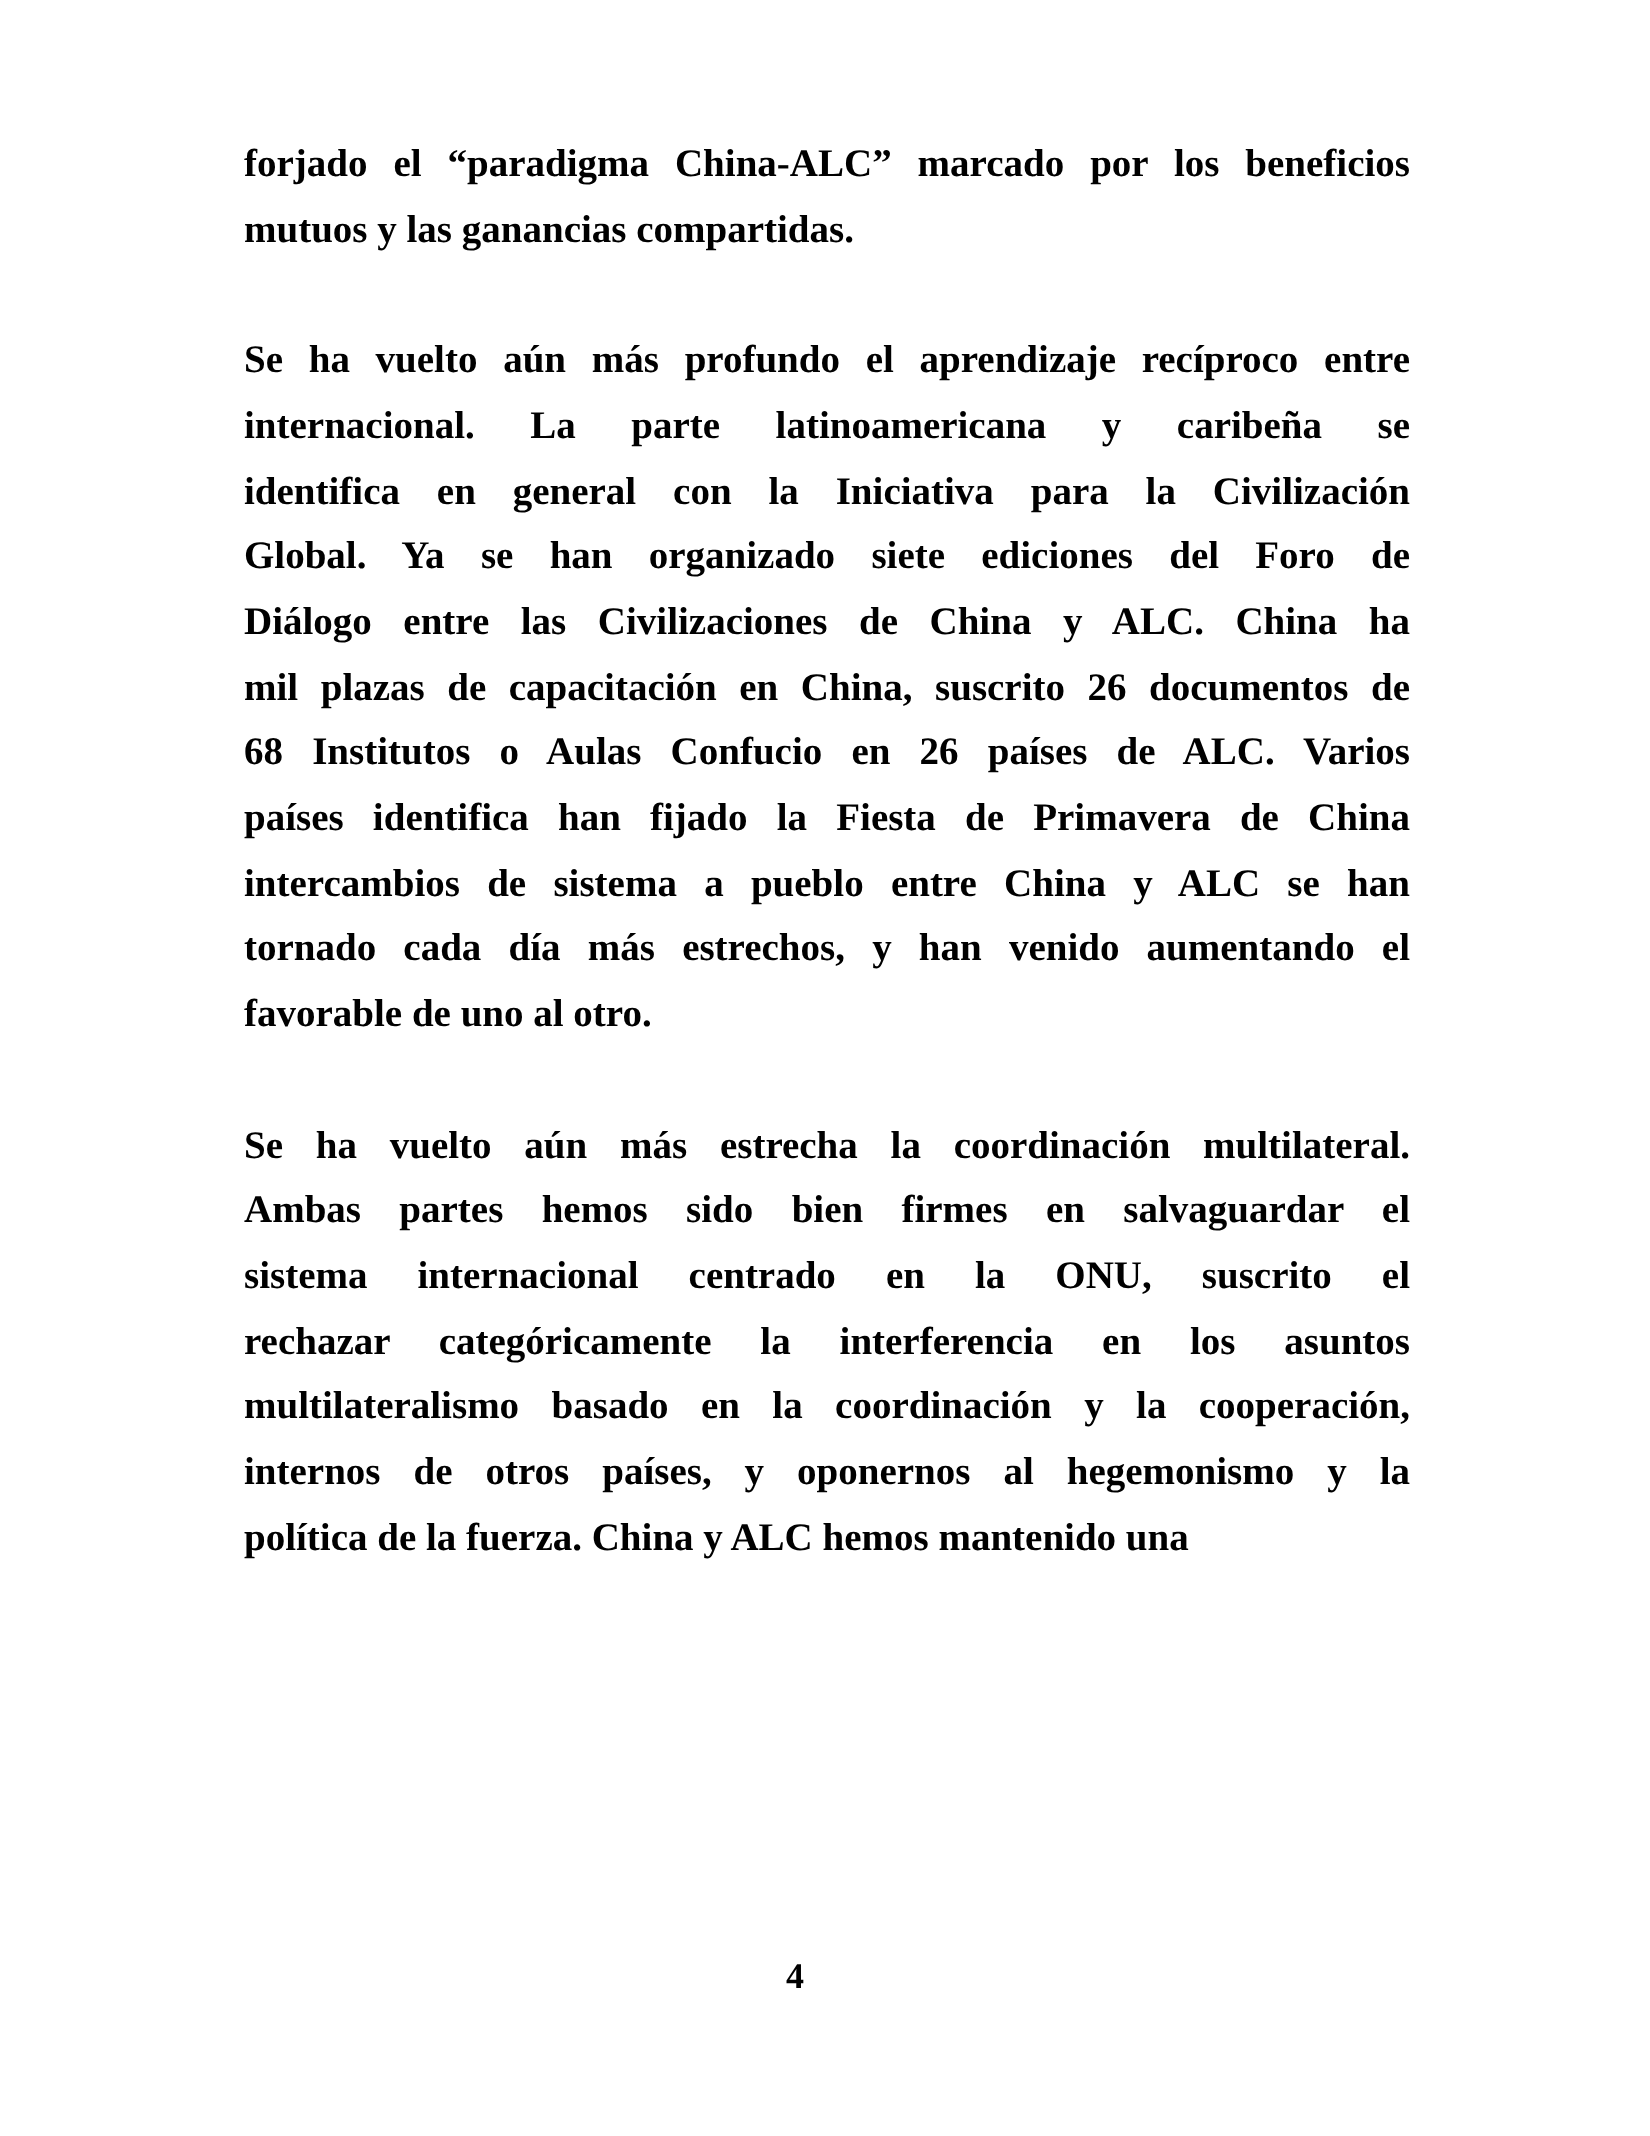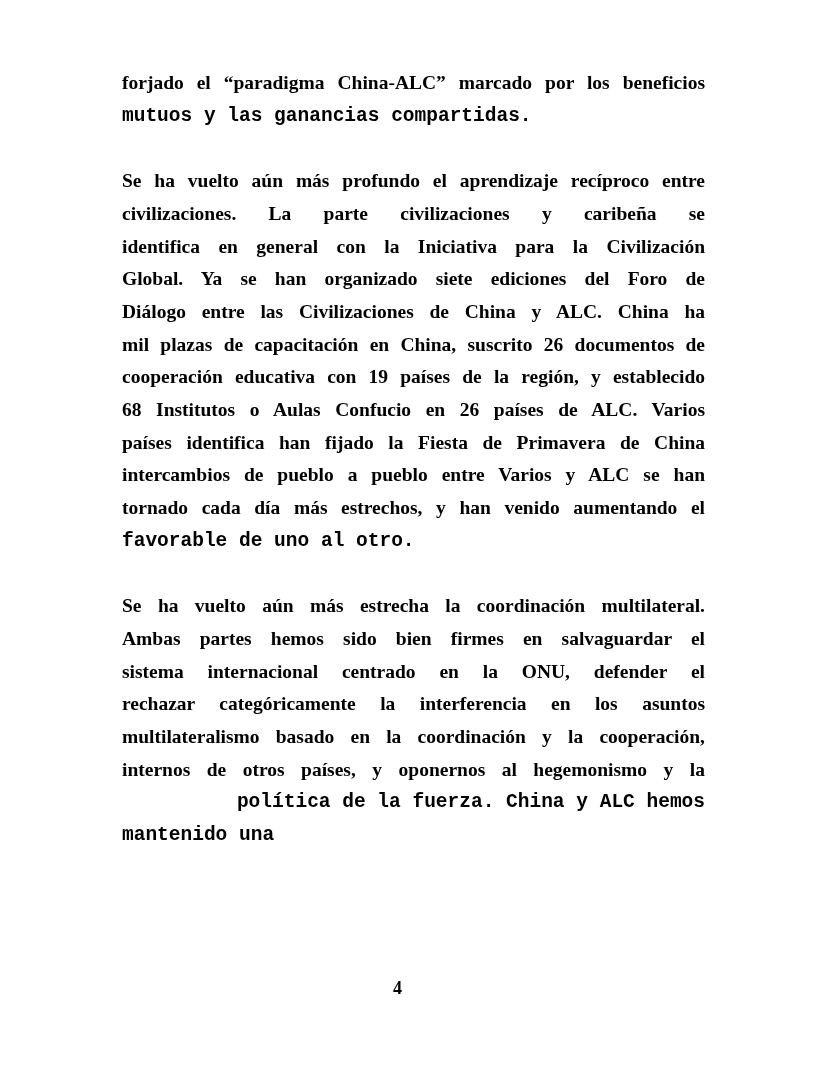--- a/index.html
+++ b/index.html
@@ -31,21 +31,20 @@
   .line {
     font-size: 19.5px;
     line-height: 32.7px;
     text-align: justify;
     text-align-last: justify;
     white-space: normal;
   }
   .line.last {
     text-align: right;
     text-align-last: left;
-    font-family: Liberation Mono, monospace;
   }
   .footer {
     position: absolute;
     left: 0;
     top: 978px;
     width: 100%;
     text-align: center;
   }
   .page-number {
     font-size: 18px;
@@ -57,36 +56,35 @@
 <body>
 
 <div class="page">
   <main class="doc-body" id="doc-body">
       <div class="paragraph">
         <div class="line">forjado el “paradigma China-ALC” marcado por los beneficios</div>
         <div class="line last">mutuos y las ganancias compartidas.</div>
       </div>
       <div class="paragraph">
         <div class="line">Se ha vuelto aún más profundo el aprendizaje recíproco entre</div>
-        <div class="line">civilizaciones. La parte civilizaciones y caribeña se</div>
+        <div class="line">internacional. La parte latinoamericana y caribeña se</div>
         <div class="line">identifica en general con la Iniciativa para la Civilización</div>
         <div class="line">Global. Ya se han organizado siete ediciones del Foro de</div>
         <div class="line">Diálogo entre las Civilizaciones de China y ALC. China ha</div>
         <div class="line">mil plazas de capacitación en China, suscrito 26 documentos de</div>
-        <div class="line">cooperación educativa con 19 países de la región, y establecido</div>
         <div class="line">68 Institutos o Aulas Confucio en 26 países de ALC. Varios</div>
         <div class="line">países identifica han fijado la Fiesta de Primavera de China</div>
-        <div class="line">intercambios de pueblo a pueblo entre Varios y ALC se han</div>
+        <div class="line">intercambios de sistema a pueblo entre China y ALC se han</div>
         <div class="line">tornado cada día más estrechos, y han venido aumentando el</div>
         <div class="line last">favorable de uno al otro.</div>
       </div>
       <div class="paragraph">
         <div class="line">Se ha vuelto aún más estrecha la coordinación multilateral.</div>
         <div class="line">Ambas partes hemos sido bien firmes en salvaguardar el</div>
-        <div class="line">sistema internacional centrado en la ONU, defender el</div>
+        <div class="line">sistema internacional centrado en la ONU, suscrito el</div>
         <div class="line">rechazar categóricamente la interferencia en los asuntos</div>
         <div class="line">multilateralismo basado en la coordinación y la cooperación,</div>
         <div class="line">internos de otros países, y oponernos al hegemonismo y la</div>
         <div class="line last">política de la fuerza. China y ALC hemos mantenido una</div>
       </div>
     </main>
   <footer class="footer">
     <span class="page-number">4</span>
   </footer>
 </div>

